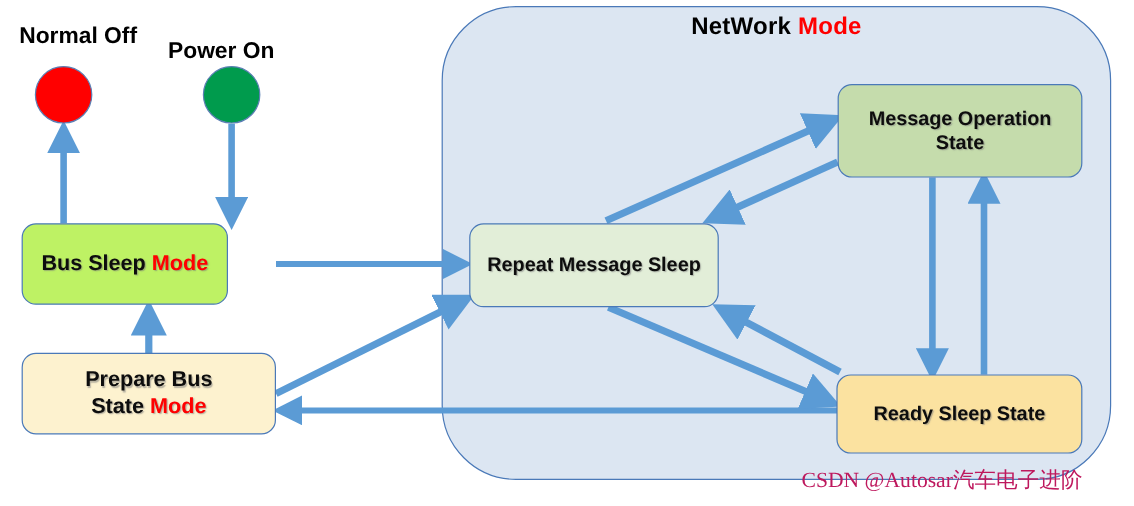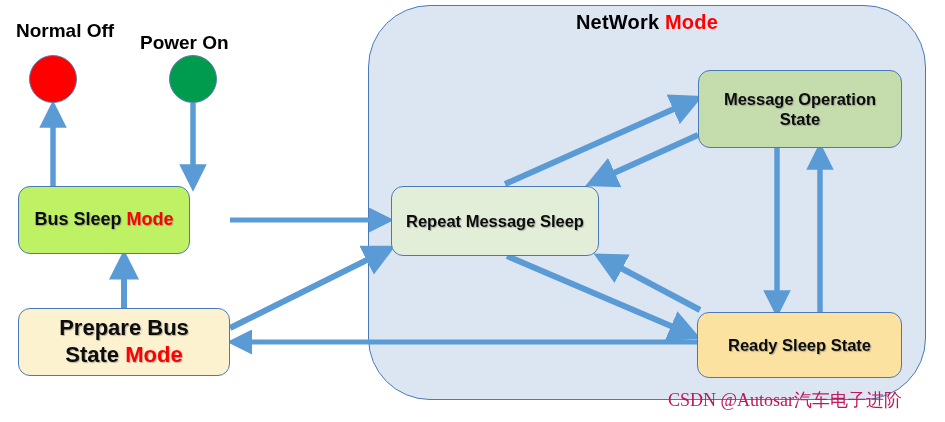--- a/index.html
+++ b/index.html
@@ -60,23 +60,23 @@
     text-shadow: 1px 1px 1px rgba(120,120,120,.55);
   }
   .node .hl { color: #ff0000; }
 
   #node-bus-sleep {
     left: 18px; top: 186px; width: 172px; height: 68px;
     background: #bef264;
     font-size: 18px;
   }
   #node-prepare-bus-sleep {
-    left: 18px; top: 308px; width: 212px; height: 68px;
+    left: 18px; top: 294px; width: 212px; height: 68px;
     background: #fdf2cf;
-    font-size: 22px;
+    font-size: 18px;
   }
   #node-repeat-message {
     left: 391px; top: 186px; width: 208px; height: 70px;
     background: #e2eed8;
     font-size: 16.5px;
   }
   #node-normal-operation {
     left: 698px; top: 70px; width: 204px; height: 78px;
     background: #c5dcac;
     font-size: 16.5px;

